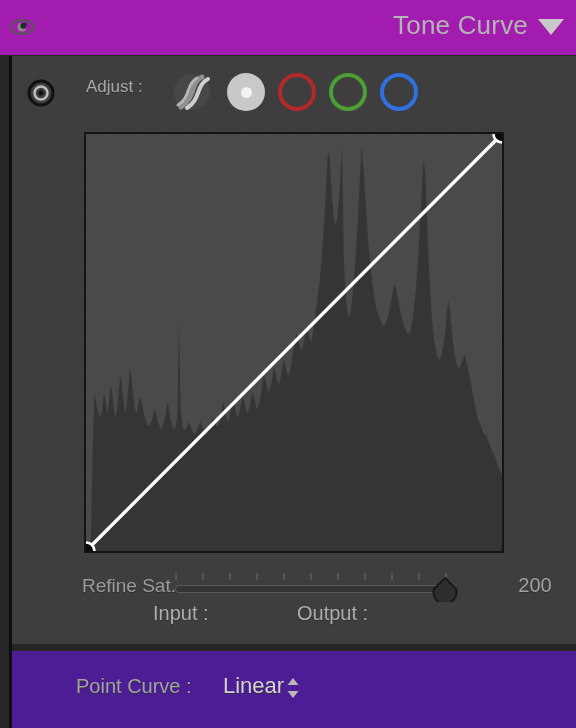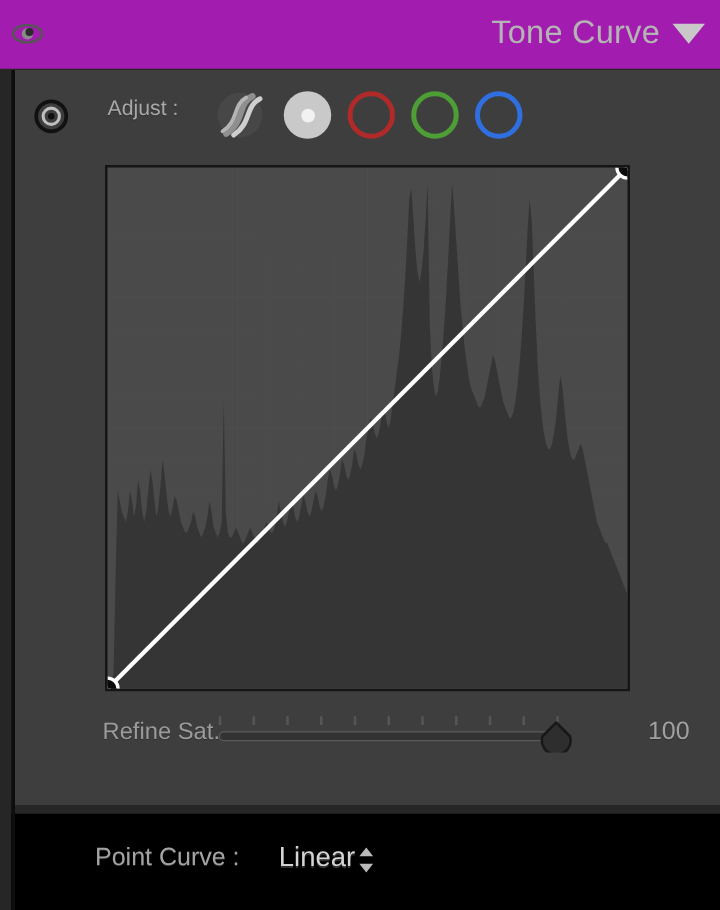--- a/index.html
+++ b/index.html
@@ -231,21 +231,21 @@
     text-shadow: 0 1px 0 #2e2e2e;
   }
 
   
   .panel-footer {
     position: absolute;
     left: 9px;
     top: 651px;
     width: 567px;
     height: 77px;
-    background: #000000;
+    background: #4c1d95;
     border-left: 3px solid #0d0d0d;
     box-sizing: border-box;
   }
   .pc-label {
     position: absolute;
     left: 64px;
     top: 24px;
     font-size: 20px;
     color: #a3a3a3;
     text-shadow: 0 1px 0 #2e2e2e;
@@ -376,23 +376,27 @@
             <i style="left: 90%;"></i>
             <i style="left: 100%;"></i>
           </div>
         <div class="slider-track"></div>
         <div class="slider-handle" id="slider-handle" style="left: 100%;">
           <svg width="26" height="25" viewBox="0 0 26 25">
             <path d="M13 1 L24 12 A11.5 11.5 0 1 1 2 12 Z" fill="#2e2e2e" stroke="#181818" stroke-width="2"></path>
           </svg>
         </div>
       </div>
-      <div class="slider-value">100</div>
-    </div>
-
+      <div class="slider-value">200</div>
+    </div>
+
+    <div class="io-row">
+      <div class="io-input">Input :</div>
+      <div class="io-output">Output :</div>
+    </div>
 
   </div>
 
   <div class="gap-strip"></div>
 
   <div class="panel-footer">
     <div class="pc-label">Point Curve :</div>
     <div class="pc-value">Linear</div>
     <div class="pc-stepper">
       <svg width="14" height="22" viewBox="0 0 14 22">

